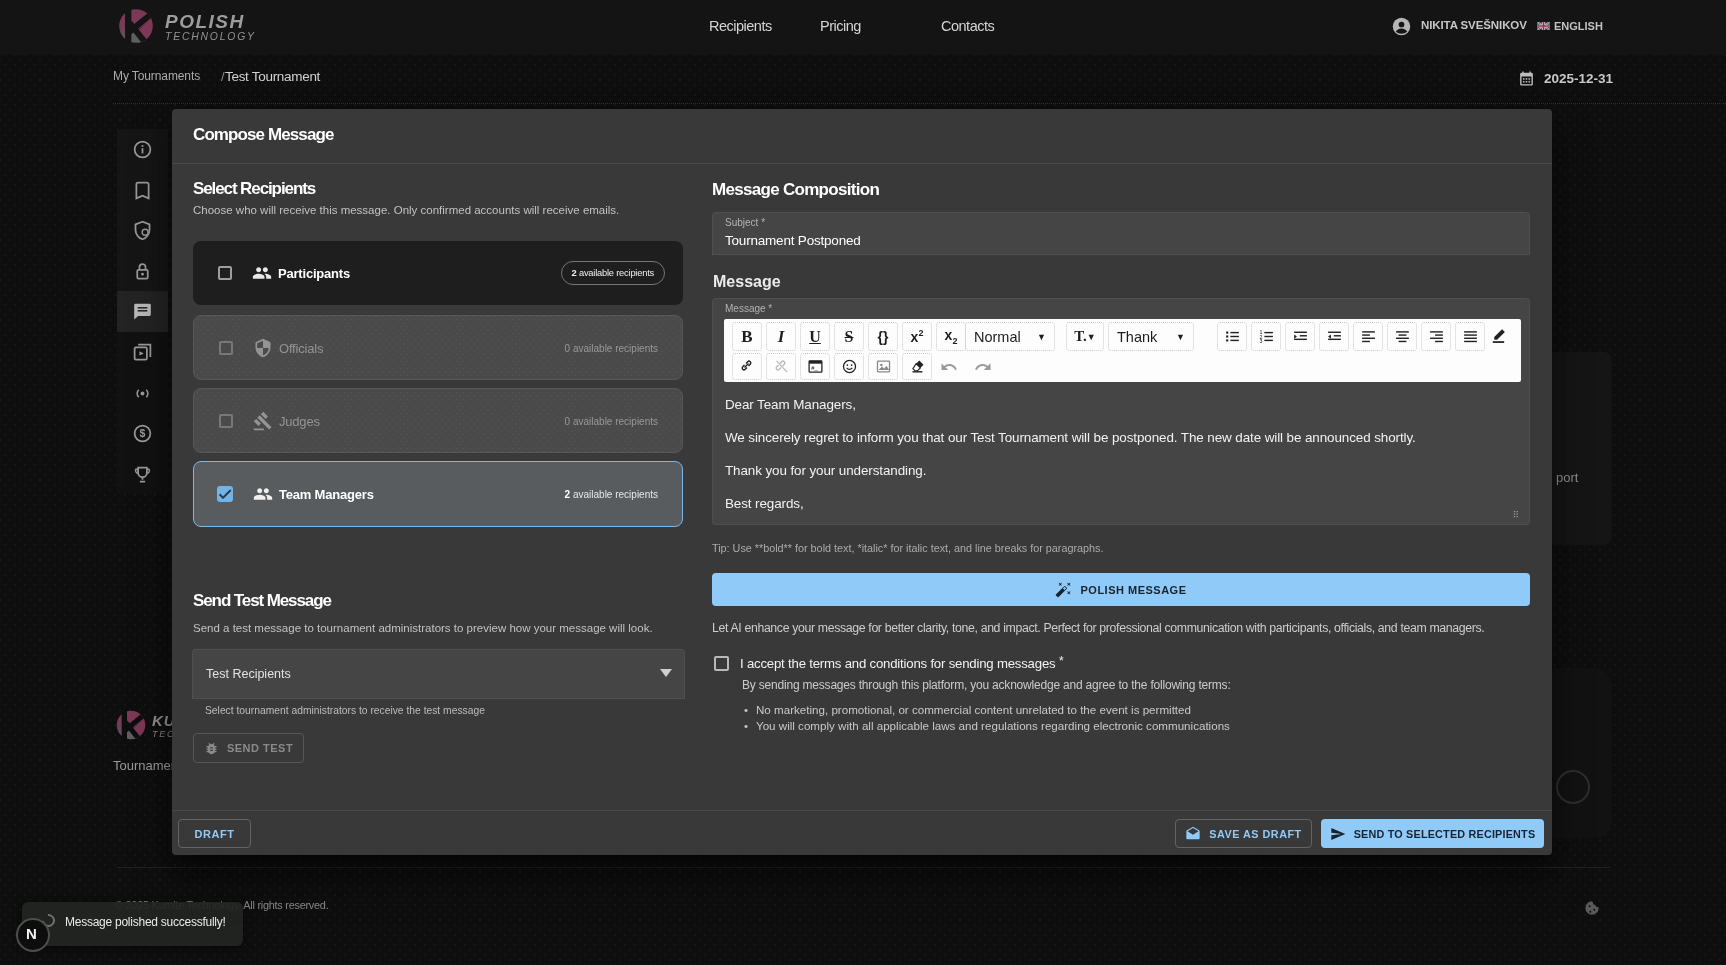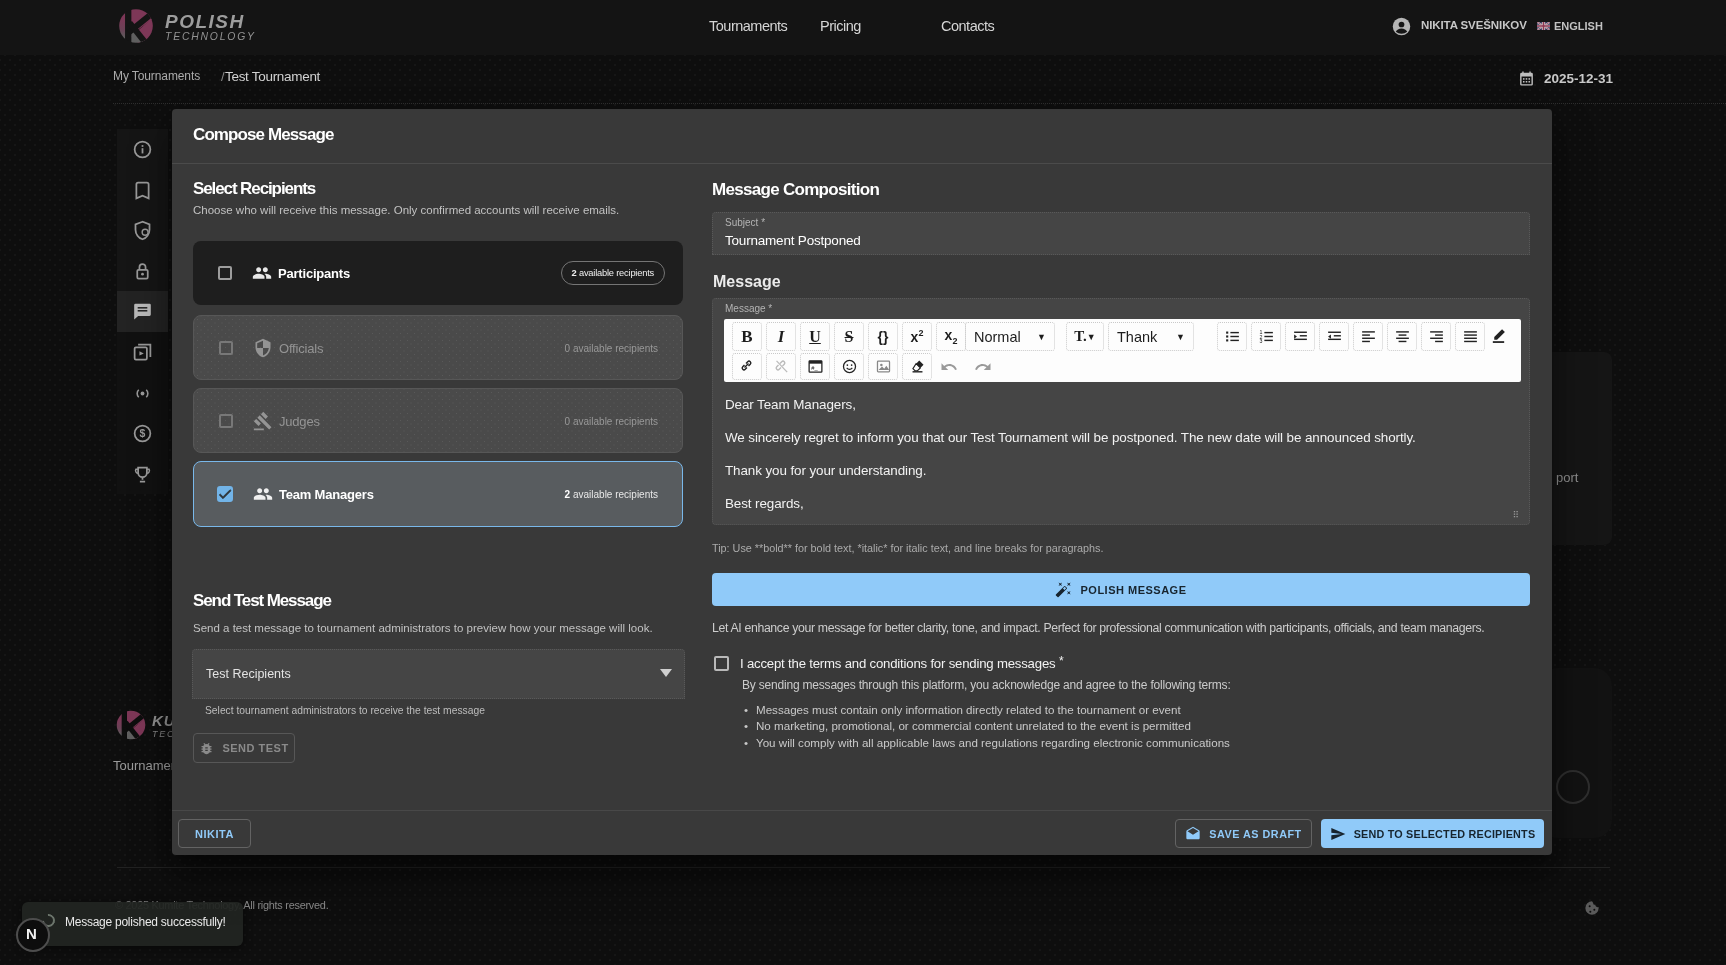--- a/index.html
+++ b/index.html
@@ -69,21 +69,21 @@
       <polygon points="50,11 50,47 28,47 19,38" fill="#7d3757"></polygon>
       <polygon points="19,25 19,50 42,50" fill="#5f5f5f"></polygon>
       <rect x="11.5" y="0" width="7.5" height="50" fill="#141414"></rect>
       <line x1="48" y1="7" x2="16" y2="33" stroke="#141414" stroke-width="7.5"></line>
       <line x1="17" y1="21" x2="40" y2="50" stroke="#141414" stroke-width="7.5"></line>
     </g>
   </svg>
   <div class="abs" style="left:165px; top:11px; color:#9d9d9d; font-size:19px; font-weight:bold; font-style:italic; letter-spacing:1.5px;">POLISH</div>
   <div class="abs" style="left:165px; top:31px; color:#939393; font-size:10.4px; font-style:italic; letter-spacing:1.8px;">TECHNOLOGY</div>
 
-  <div class="abs nav" style="left:709px; top:18px;">Tournaments</div>
+  <div class="abs nav" style="left:709px; top:18px;">Recipients</div>
   <div class="abs nav" style="left:820px; top:18px;">Pricing</div>
   <div class="abs nav" style="left:893px; top:18px;margin-left:48px;">Contacts</div>
 
   <svg class="abs" style="left:1392px; top:17px;" width="19" height="19" viewBox="0 0 24 24">
     <circle cx="12" cy="12" r="11" fill="#b5b5b5"></circle>
     <circle cx="12" cy="9.5" r="3.6" fill="#161616"></circle>
     <path d="M12 14.5c-3.3 0-6.2 1.7-7.2 4.1a11 11 0 0014.4 0c-1-2.4-3.9-4.1-7.2-4.1z" fill="#161616"></path>
   </svg>
   <div class="abs" style="left:1421px; top:19px; color:#c7c7c7; font-size:11.5px; font-weight:bold; letter-spacing:-0.1px;">NIKITA SVEŠNIKOV</div>
   <svg class="abs" style="left:1537px; top:21.5px;" width="13" height="8" viewBox="0 0 60 44" preserveAspectRatio="none">
@@ -248,21 +248,21 @@
   <div class="cap" style="left:21px; top:513px;">Send a test message to tournament administrators to preview how your message will look.</div>
 
   <div class="fld" style="left:20px; top:540px; width:493px; height:50px;">
     <div style="position:absolute; left:13px; top:17px; font-size:12.5px; color:#e3e3e3;">Test Recipients</div>
     <svg style="position:absolute; right:12px; top:19px;" width="12" height="8" viewBox="0 0 12 8" fill="#cfcfcf">
         <path d="M0 0h12L6 8z"></path>
       </svg>
   </div>
   <div class="cap" style="left:33px; top:596px; font-size:10.3px; color:#bdbdbd;">Select tournament administrators to receive the test message</div>
 
-  <div class="obtn" style="left:21px; top:624px; width:102px; height:30px; color:#8a8a8a; border-color:#575757;">
+  <div class="obtn" style="left:21px; top:624px; width:111px; height:30px; color:#8a8a8a; border-color:#575757;">
     <svg width="15" height="15" viewBox="0 0 24 24" fill="#8a8a8a">
         <path d="M20 8h-2.81a5.99 5.99 0 00-1.82-1.96L17 4.41 15.59 3l-2.17 2.17a6.02 6.02 0 00-2.83 0L8.41 3 7 4.41l1.62 1.63C7.88 6.55 7.26 7.22 6.81 8H4v2h2.09c-.05.33-.09.66-.09 1v1H4v2h2v1c0 .34.04.67.09 1H4v2h2.81c1.04 1.79 2.97 3 5.19 3s4.15-1.21 5.19-3H20v-2h-2.09c.05-.33.09-.66.09-1v-1h2v-2h-2v-1c0-.34-.04-.67-.09-1H20V8zm-6 8h-4v-2h4v2zm0-4h-4v-2h4v2z"></path>
       </svg>
     SEND TEST
   </div>
 
   <div class="h2" style="left:540px; top:71px; letter-spacing:-0.7px;">Message Composition</div>
 
   <div class="fld" style="left:540px; top:103px; width:818px; height:43px;">
     <div class="flbl">Subject *</div>
@@ -447,27 +447,26 @@
         <path d="M7.5 5.6L10 7 8.6 4.5 10 2 7.5 3.4 5 2l1.4 2.5L5 7zm12 9.8L17 14l1.4 2.5L17 19l2.5-1.4L22 19l-1.4-2.5L22 14zM22 2l-2.5 1.4L17 2l1.4 2.5L17 7l2.5-1.4L22 7l-1.4-2.5zm-7.63 5.29a.9959.9959 0 00-1.41 0L1.29 18.96c-.39.39-.39 1.02 0 1.41l2.34 2.34c.39.39 1.02.39 1.41 0L16.7 11.05c.39-.39.39-1.02 0-1.41l-2.33-2.35zm-1.03 5.49l-2.12-2.12 2.44-2.44 2.12 2.12-2.44 2.44z"></path>
       </svg>
     POLISH MESSAGE
   </div>
   <div class="abs" style="left:540px; top:512px; font-size:12.3px; letter-spacing:-0.35px; color:#cdcdcd; white-space:nowrap;">Let AI enhance your message for better clarity, tone, and impact. Perfect for professional communication with participants, officials, and team managers.</div>
 
   <div class="abs" style="left:542px; top:547px; width:15px; height:15px; border:2px solid #b9b9b9; border-radius:2px;"></div>
   <div class="abs" style="left:568px; top:545px; font-size:13.2px; letter-spacing:-0.2px; color:#f2f2f2;">I accept the terms and conditions for sending messages <span style="font-size:12px; vertical-align:3px;">*</span></div>
   <div class="abs" style="left:570px; top:569px; font-size:12px; letter-spacing:-0.2px; color:#cbcbcb;">By sending messages through this platform, you acknowledge and agree to the following terms:</div>
   <div class="bullets">
-    <div>Messages must contain only information directly related to the tournament or event</div>
     <div>No marketing, promotional, or commercial content unrelated to the event is permitted</div>
     <div>You will comply with all applicable laws and regulations regarding electronic communications</div>
   </div>
 
   <div class="hr" style="top:701px; background:#484848;"></div>
-  <div class="obtn" style="left:6px; top:710px; width:73px; height:29px;">NIKITA</div>
+  <div class="obtn" style="left:6px; top:710px; width:73px; height:29px;">DRAFT</div>
   <div class="obtn" style="left:1003px; top:710px; width:137px; height:29px; font-size:10.8px;">
     <svg width="16" height="16" viewBox="0 0 24 24" fill="#90caf9">
         <path d="M21.99 8c0-.72-.37-1.35-.94-1.7L12 1 2.95 6.3C2.38 6.65 2 7.28 2 8v10c0 1.1.9 2 2 2h16c1.1 0 2-.9 2-2l-.01-10zM12 13L3.74 7.84 12 3l8.26 4.84L12 13z"></path>
       </svg>
     SAVE AS DRAFT
   </div>
   <div class="bbtn" style="left:1149px; top:710px; width:223px; height:29px; font-size:10.8px; letter-spacing:0.2px;">
     <svg width="16" height="16" viewBox="0 0 24 24" fill="#17242e">
         <path d="M2.01 21L23 12 2.01 3 2 10l15 2-15 2z"></path>
       </svg>

